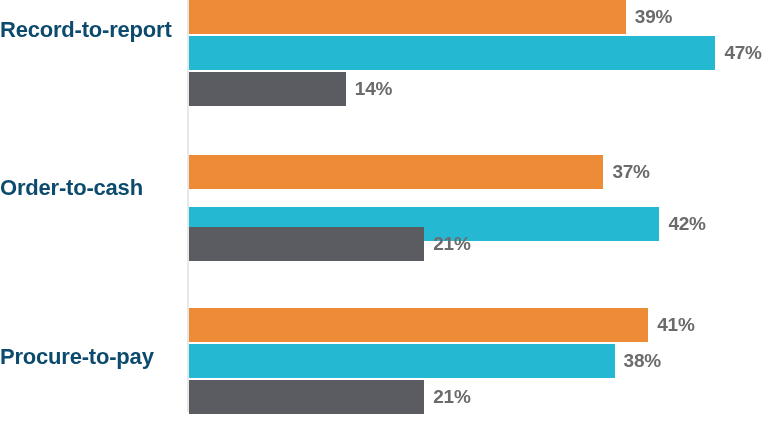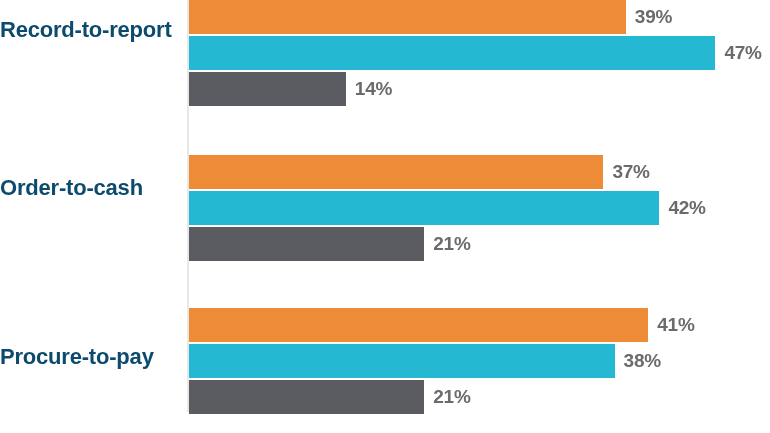--- a/index.html
+++ b/index.html
@@ -93,21 +93,21 @@
           <div class="bar" style="width: 156.8px; background: rgb(90, 92, 97);"></div>
           <div class="bar-value" style="left: 165.8px;">14%</div>
         </div>
       </div>
       <div class="group" style="top: 0px;">
         <div class="cat-label" style="top: 175px;">Order-to-cash</div>
         <div class="bar-row" style="top: 133px; width: 341px;">
           <div class="bar" style="width: 414.4px; background: rgb(237, 139, 55);"></div>
           <div class="bar-value" style="left: 423.4px;">37%</div>
         </div>
-        <div class="bar-row" style="top: 169px; width: 525px;">
+        <div class="bar-row" style="top: 185px; width: 525px;">
           <div class="bar" style="width: 470.4px; background: rgb(37, 184, 211);"></div>
           <div class="bar-value" style="left: 479.4px;">42%</div>
         </div>
         <div class="bar-row" style="top: 205px; width: 235.2px;">
           <div class="bar" style="width: 235.2px; background: rgb(90, 92, 97);"></div>
           <div class="bar-value" style="left: 244.2px;">21%</div>
         </div>
       </div>
       <div class="group" style="top: 0px;">
         <div class="cat-label" style="top: 320px; margin-top: 24px;">Procure-to-pay</div>

